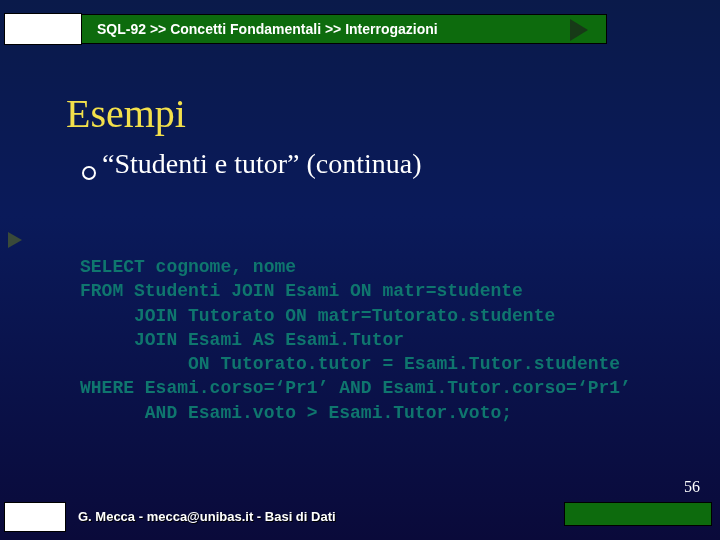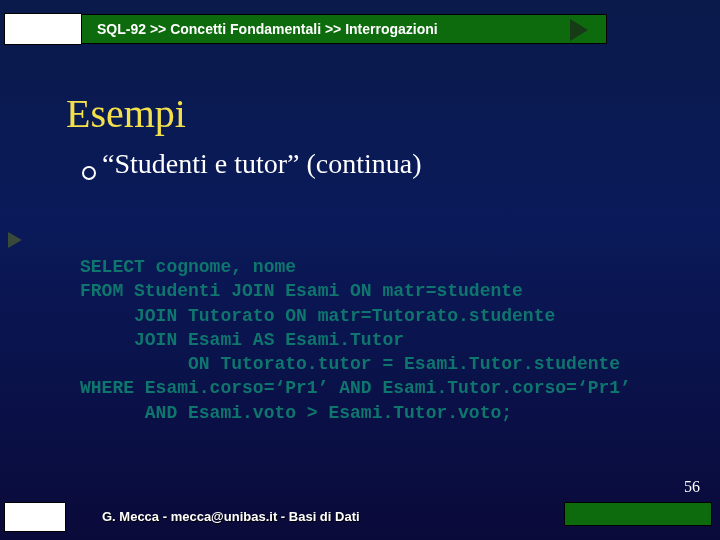--- a/index.html
+++ b/index.html
@@ -116,21 +116,20 @@
   }
   .footer-text {
     position: absolute;
     left: 78px;
     bottom: 16px;
     font-family: Arial, sans-serif;
     font-size: 13px;
     font-weight: bold;
     color: #fff;
     text-shadow: 1px 1px 0 #000;
-    margin-left: 24px;
   }
   .footer-green {
     position: absolute;
     right: 8px;
     bottom: 14px;
     width: 148px;
     height: 24px;
     background: #0d6b0d;
     border: 1px solid #000;
   }

